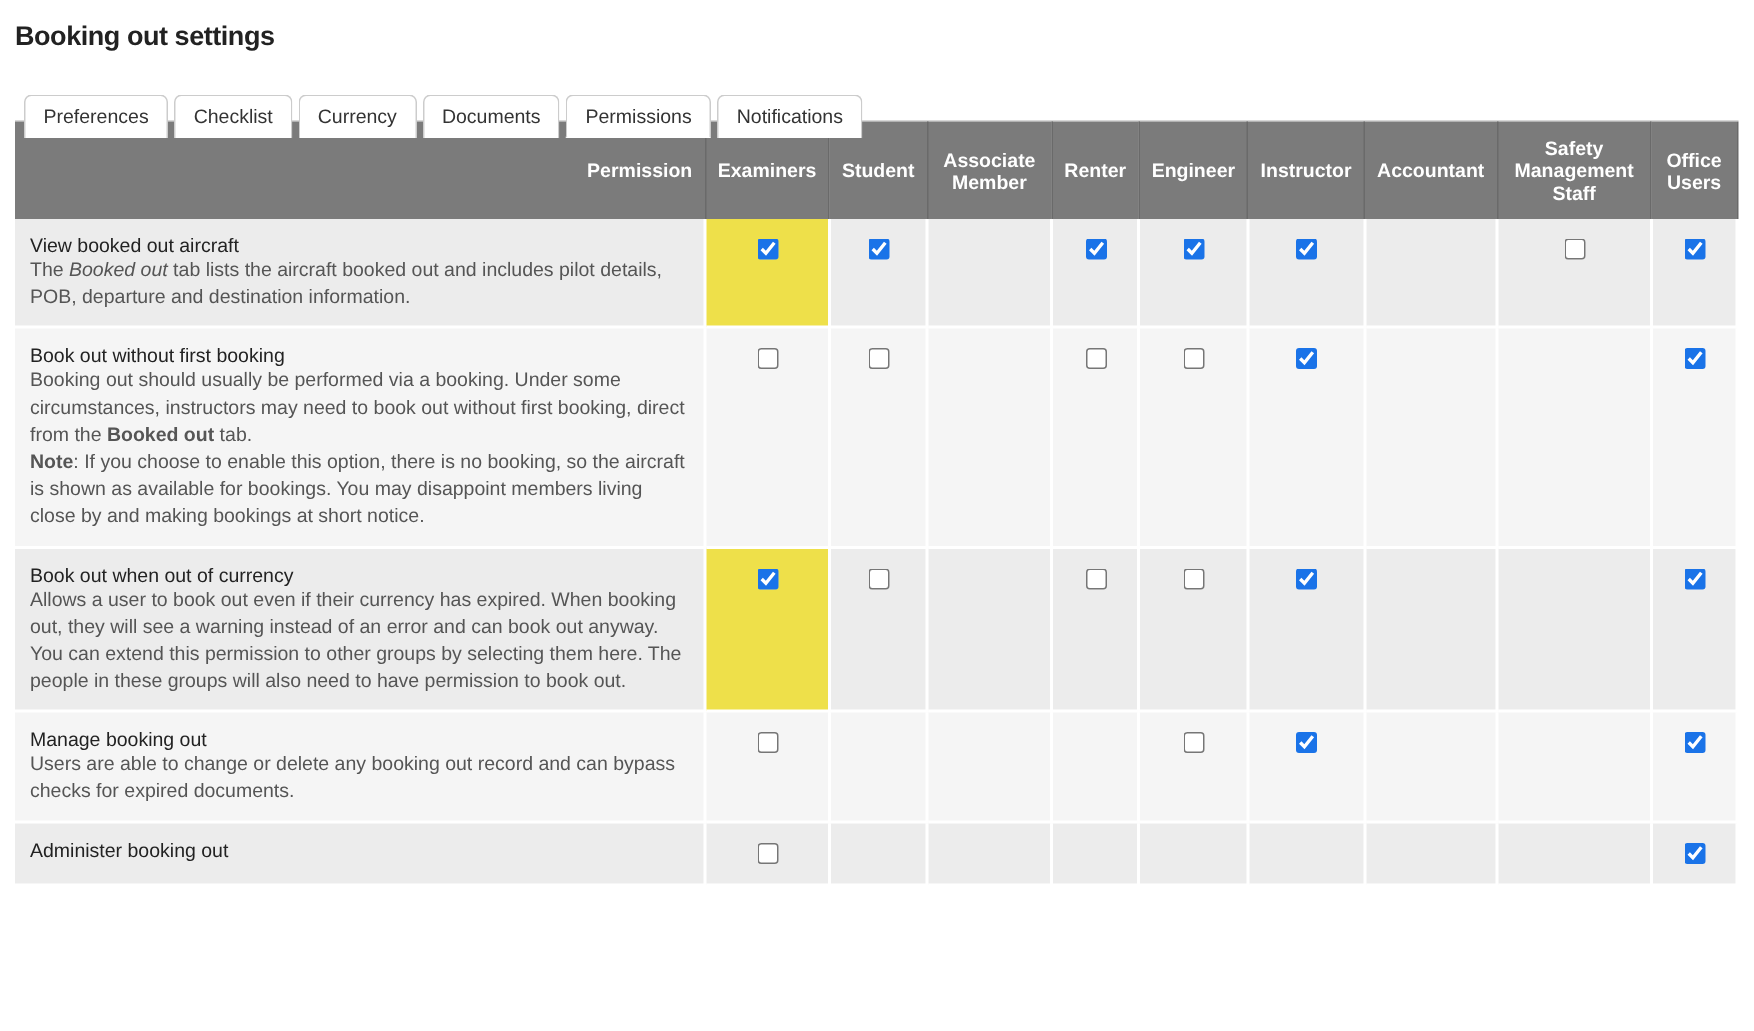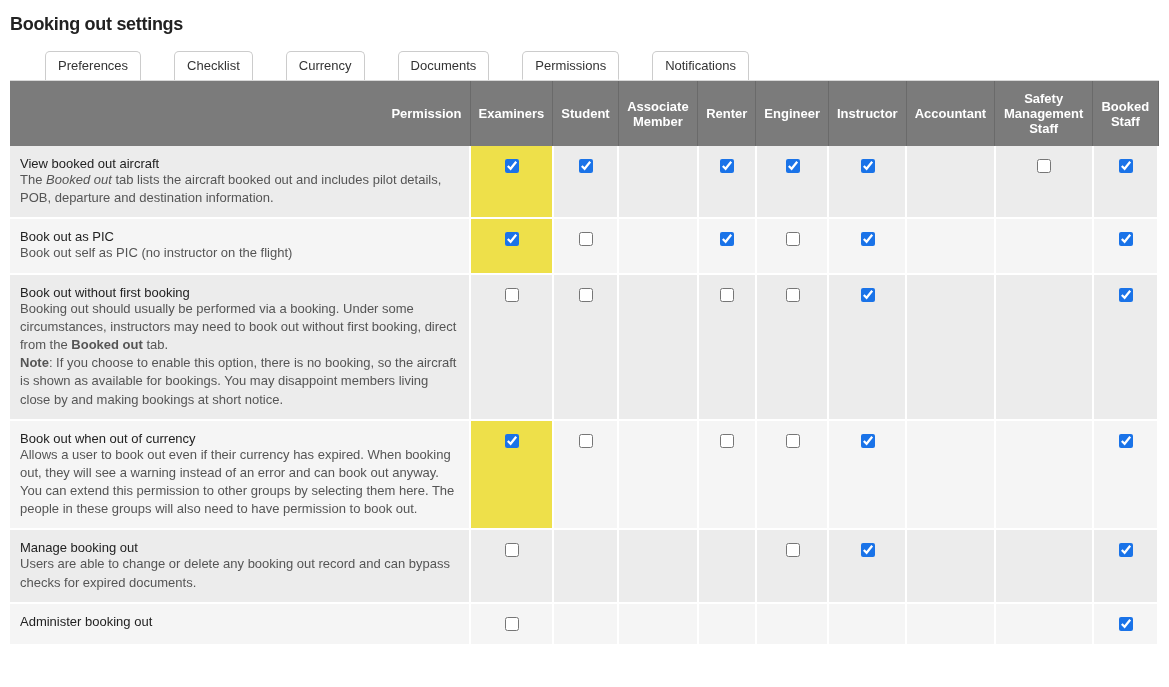--- a/index.html
+++ b/index.html
@@ -24,23 +24,22 @@
     padding-left: 6px;
   }
   .tab {
     padding: 6px 12px;
     border: 1px solid #ccc;
     border-bottom: none;
     border-radius: 5px 5px 0 0;
     background: #fff;
     cursor: pointer;
     position: relative;
-    top: 0;
+    top: 12px;
     color: #333;
-    margin-left: 29px;
   }
   .tab.active {
     background: #fff;
     border-bottom: 1px solid #fff;
     font-weight: 400;
   }
   table.perm {
     width: 100%;
     border-collapse: collapse;
     margin-top: 0;
@@ -104,46 +103,34 @@
       <tr id="thead-row">
         <th>Permission</th>
         <th>Examiners</th>
         <th>Student</th>
         <th>Associate Member</th>
         <th>Renter</th>
         <th>Engineer</th>
         <th>Instructor</th>
         <th>Accountant</th>
         <th>Safety Management Staff</th>
-        <th>Booked Staff</th>
+        <th>Office Users</th>
       </tr>
     </thead>
   <tbody id="tbody">
       <tr>
         <td><span class="perm-title">View booked out aircraft</span><span class="perm-desc">The <em>Booked out</em> tab lists the aircraft booked out and includes pilot details, POB, departure and destination information.</span></td>
         <td class="highlight"><input type="checkbox" checked="" style=""></td>
         <td><input type="checkbox" checked="" style=""></td>
         <td></td>
         <td><input type="checkbox" checked="" style=""></td>
         <td><input type="checkbox" checked="" style=""></td>
         <td><input type="checkbox" checked="" style=""></td>
         <td></td>
         <td><input type="checkbox" style=""></td>
-        <td><input type="checkbox" checked="" style=""></td>
-      </tr>
-      <tr>
-        <td><span class="perm-title">Book out as PIC</span><span class="perm-desc">Book out self as PIC (no instructor on the flight)</span></td>
-        <td class="highlight"><input type="checkbox" checked="" style=""></td>
-        <td><input type="checkbox" style=""></td>
-        <td></td>
-        <td><input type="checkbox" checked="" style=""></td>
-        <td><input type="checkbox" style=""></td>
-        <td><input type="checkbox" checked="" style=""></td>
-        <td></td>
-        <td></td>
         <td><input type="checkbox" checked="" style=""></td>
       </tr>
       <tr>
         <td><span class="perm-title">Book out without first booking</span><span class="perm-desc">Booking out should usually be performed via a booking. Under some circumstances, instructors may need to book out without first booking, direct from the <strong>Booked out</strong> tab.<br><strong>Note</strong>: If you choose to enable this option, there is no booking, so the aircraft is shown as available for bookings. You may disappoint members living close by and making bookings at short notice.</span></td>
         <td><input type="checkbox" style=""></td>
         <td><input type="checkbox" style=""></td>
         <td></td>
         <td><input type="checkbox" style=""></td>
         <td><input type="checkbox" style=""></td>
         <td><input type="checkbox" checked="" style=""></td>

